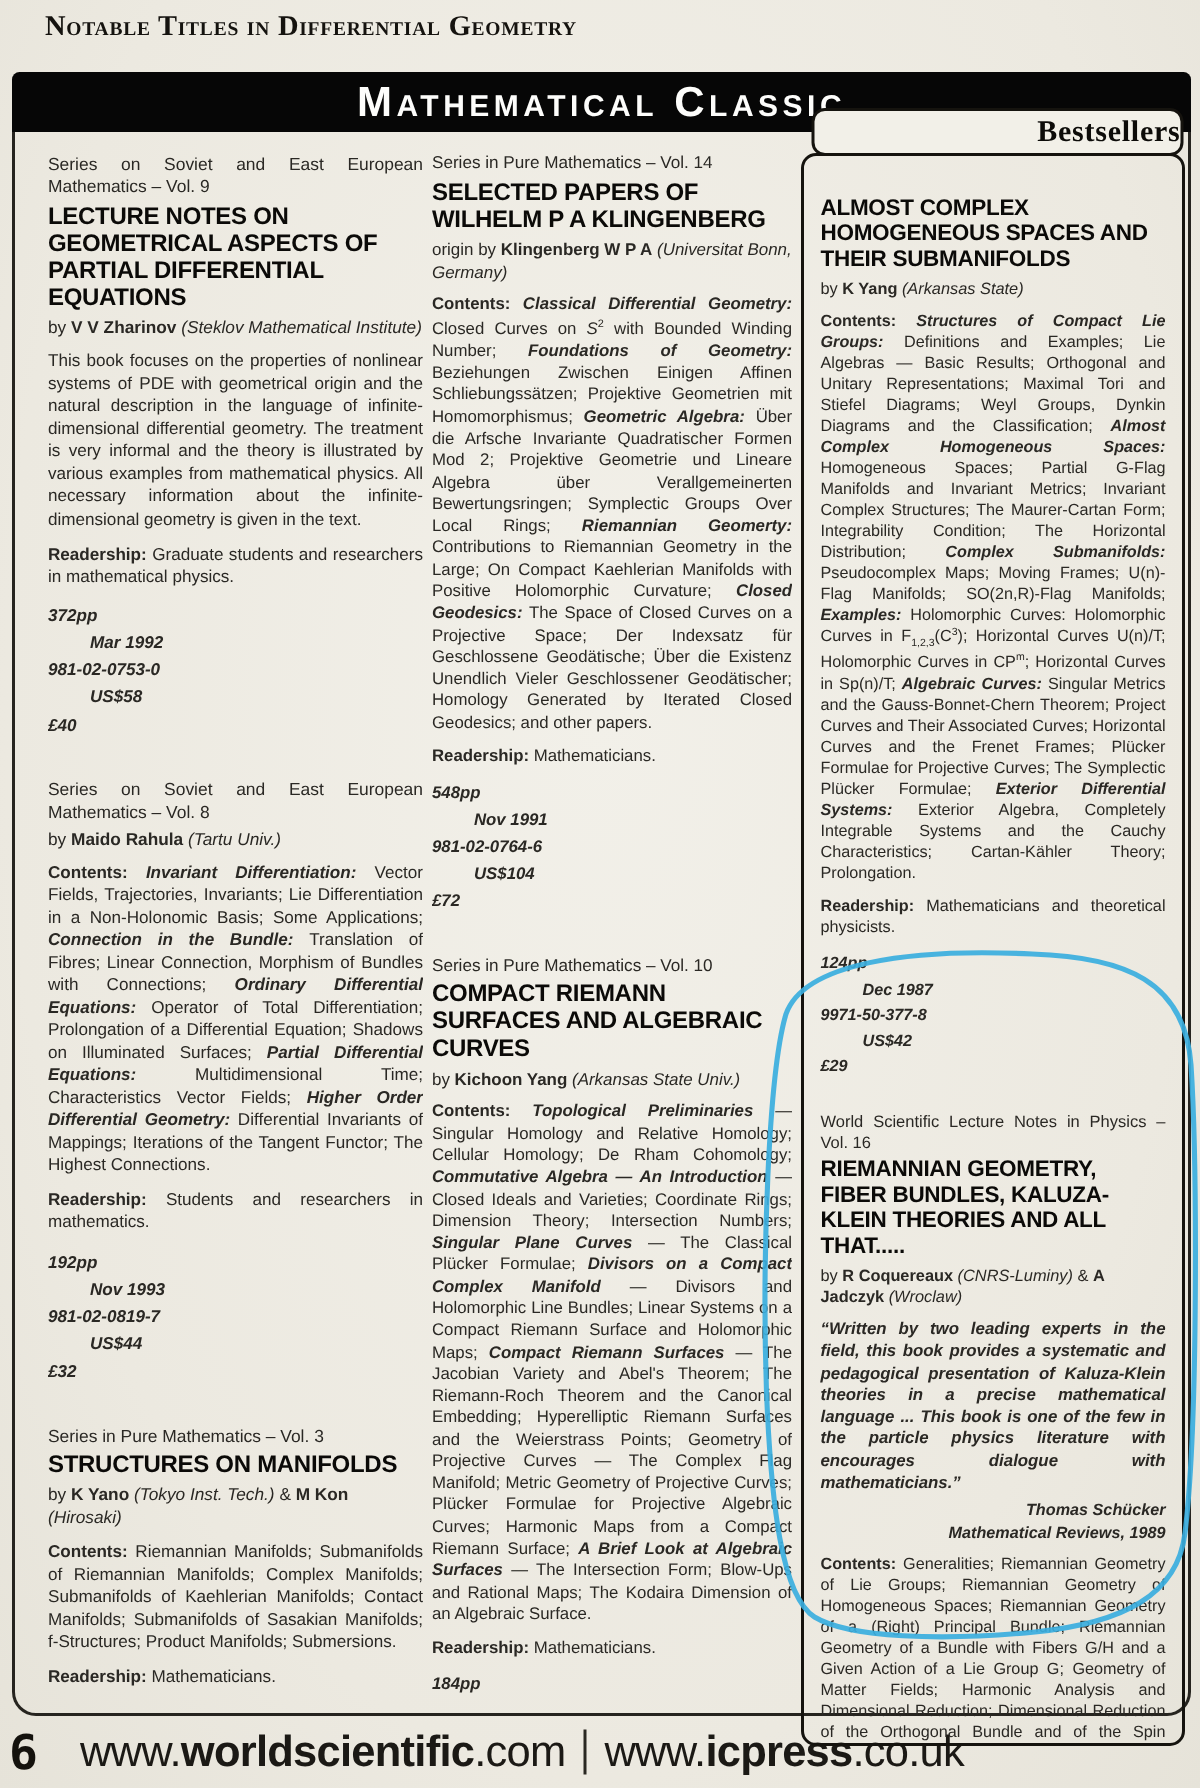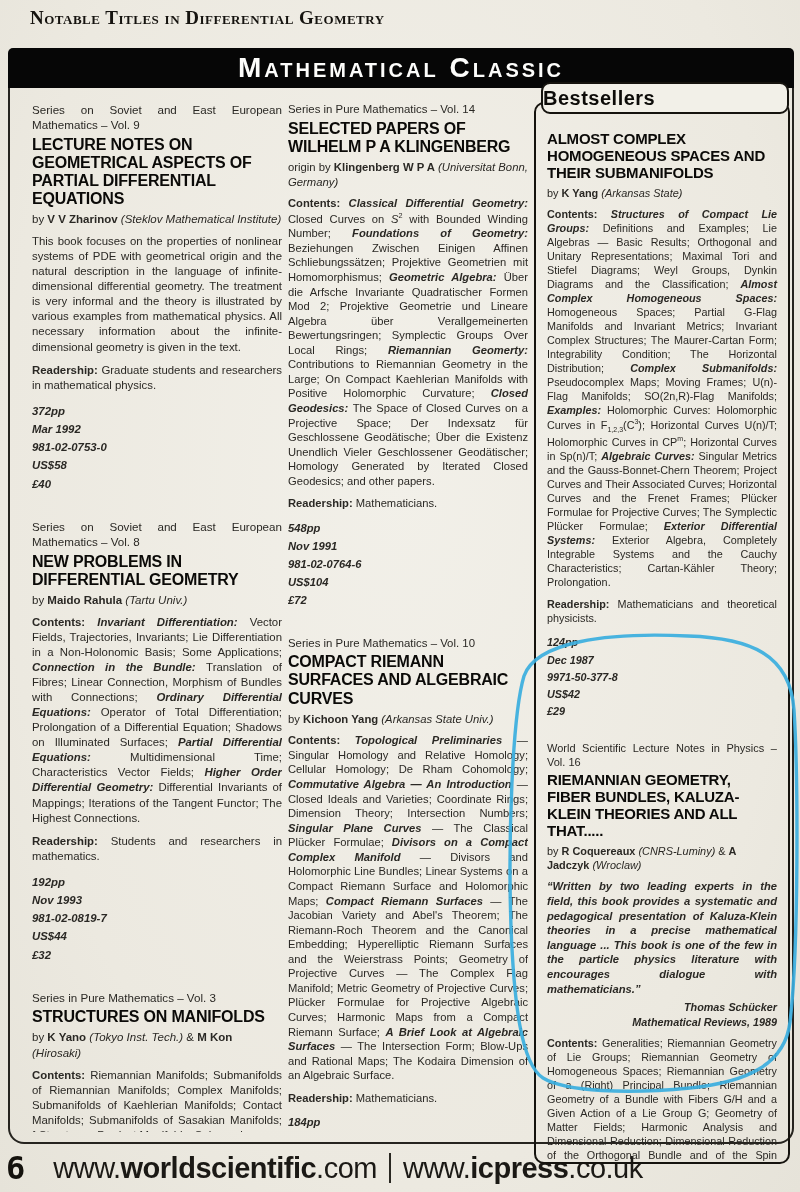--- a/index.html
+++ b/index.html
@@ -14,41 +14,41 @@
           border-radius:5px 5px 0 0;display:flex;align-items:center;justify-content:center;}
   .banner-text{color:#fdfdfb;font-weight:bold;font-variant:small-caps;font-size:28px;letter-spacing:3px;}
 
   .main-box{position:absolute;left:8px;top:88px;width:782px;height:1054px;
             border:2px solid #26241f;border-top:none;border-radius:0 0 16px 16px;}
 
   .col{position:absolute;top:14px;overflow:hidden;height:1030px;}
   #col-left{left:22px;width:250px;font-size:11.4px;line-height:1.32;}
   #col-middle{left:278px;width:240px;font-size:11.2px;line-height:1.3;}
 
-  .best-tab{position:absolute;left:541px;top:82px;width:244px;height:28px;border:2.5px solid #15130e;
-            border-radius:9px;background:#f2f0e8;z-index:4;display:flex;align-items:center;justify-content:flex-start;}
+  .best-tab{position:absolute;left:541px;top:72px;width:244px;height:28px;border:2.5px solid #15130e;
+            border-radius:9px;background:#f2f0e8;z-index:4;display:flex;align-items:center;justify-content:flex-end;font-family:Liberation Serif, serif;}
   .best-tab span{font-weight:bold;font-size:20px;color:#0d0c09;letter-spacing:.5px;}
   .best-box{position:absolute;left:534px;top:102px;width:256px;height:1062px;box-sizing:border-box;
             border:2.5px solid #15130e;border-radius:10px;padding:26px 11px 10px 11px;overflow:hidden;
             font-size:10.8px;line-height:1.3;background:transparent;z-index:1;}
 
   .book{text-align:justify;}
   .col .book + .book{margin-top:26px;}
   .best-box .book + .book{margin-top:20px;}
   .series{margin:0 0 3px 0;font-size:1.02em;}
   .title{margin:1px 0 4px 0;font-weight:bold;color:#0b0a08;line-height:1.13;letter-spacing:-.2px;text-align:left;}
   .col .title{font-size:16px;}
   .best-box .title{font-size:15px;}
   .byline{margin:0 0 7px 0;font-size:1.01em;text-align:left;}
   .body{margin:7px 0;}
   .readership{margin:8px 0 0 0;}
   .pricing{margin-top:9px;font-weight:bold;font-style:italic;}
   .price-row{display:flex;line-height:1.6;flex-direction:column;}
   .price-row .c1{flex:0 0 54%;}
-  .price-row .c2{flex:0 0 27%;}
+  .price-row .c2{flex:0 0 27%;margin-left:28px;}
   .price-row .c3{flex:1;}
   .quoteblock{margin:2px 0 6px 0;}
   .quote{margin:4px 0;font-weight:bold;font-style:italic;font-size:1.04em;}
   .attrib{text-align:right;font-weight:bold;font-style:italic;line-height:1.35;}
 
   .r-b{font-weight:bold;}
   .r-i{font-style:italic;}
   .r-bi{font-weight:bold;font-style:italic;}
   .r-sup{vertical-align:super;font-size:65%;}
   .r-sub{vertical-align:sub;font-size:65%;}
@@ -90,21 +90,20 @@
             </div>
             <div class="price-row">
               <span class="c1">981-02-0753-0</span>
               <span class="c2">US$58</span>
               <span class="c3">£40</span>
             </div>
           </div>
   </article>
         <article class="book">
     <p class="series">Series on Soviet and East European Mathematics – Vol. 8</p>
-    <h3 class="title">NEW PROBLEMS IN DIFFERENTIAL GEOMETRY</h3>
     <p class="byline"><span>by </span><span class="r-b">Maido Rahula</span><span> </span><span class="r-i">(Tartu Univ.)</span></p>
 
     <div>
             <p class="body"><span class="r-b">Contents: </span><span class="r-bi">Invariant Differentiation: </span><span>Vector Fields, Trajectories, Invariants; Lie Differentiation in a Non-Holonomic Basis; Some Applications; </span><span class="r-bi">Connection in the Bundle: </span><span>Translation of Fibres; Linear Connection, Morphism of Bundles with Connections; </span><span class="r-bi">Ordinary Differential Equations: </span><span>Operator of Total Differentiation; Prolongation of a Differential Equation; Shadows on Illuminated Surfaces; </span><span class="r-bi">Partial Differential Equations: </span><span>Multidimensional Time; Characteristics Vector Fields; </span><span class="r-bi">Higher Order Differential Geometry: </span><span>Differential Invariants of Mappings; Iterations of the Tangent Functor; The Highest Connections.</span></p>
           </div>
     <p class="readership"><span class="r-b">Readership: </span><span>Students and researchers in mathematics.</span></p>
     <div class="pricing">
             <div class="price-row">
               <span class="c1">192pp</span>
               <span class="c2">Nov 1993</span>

